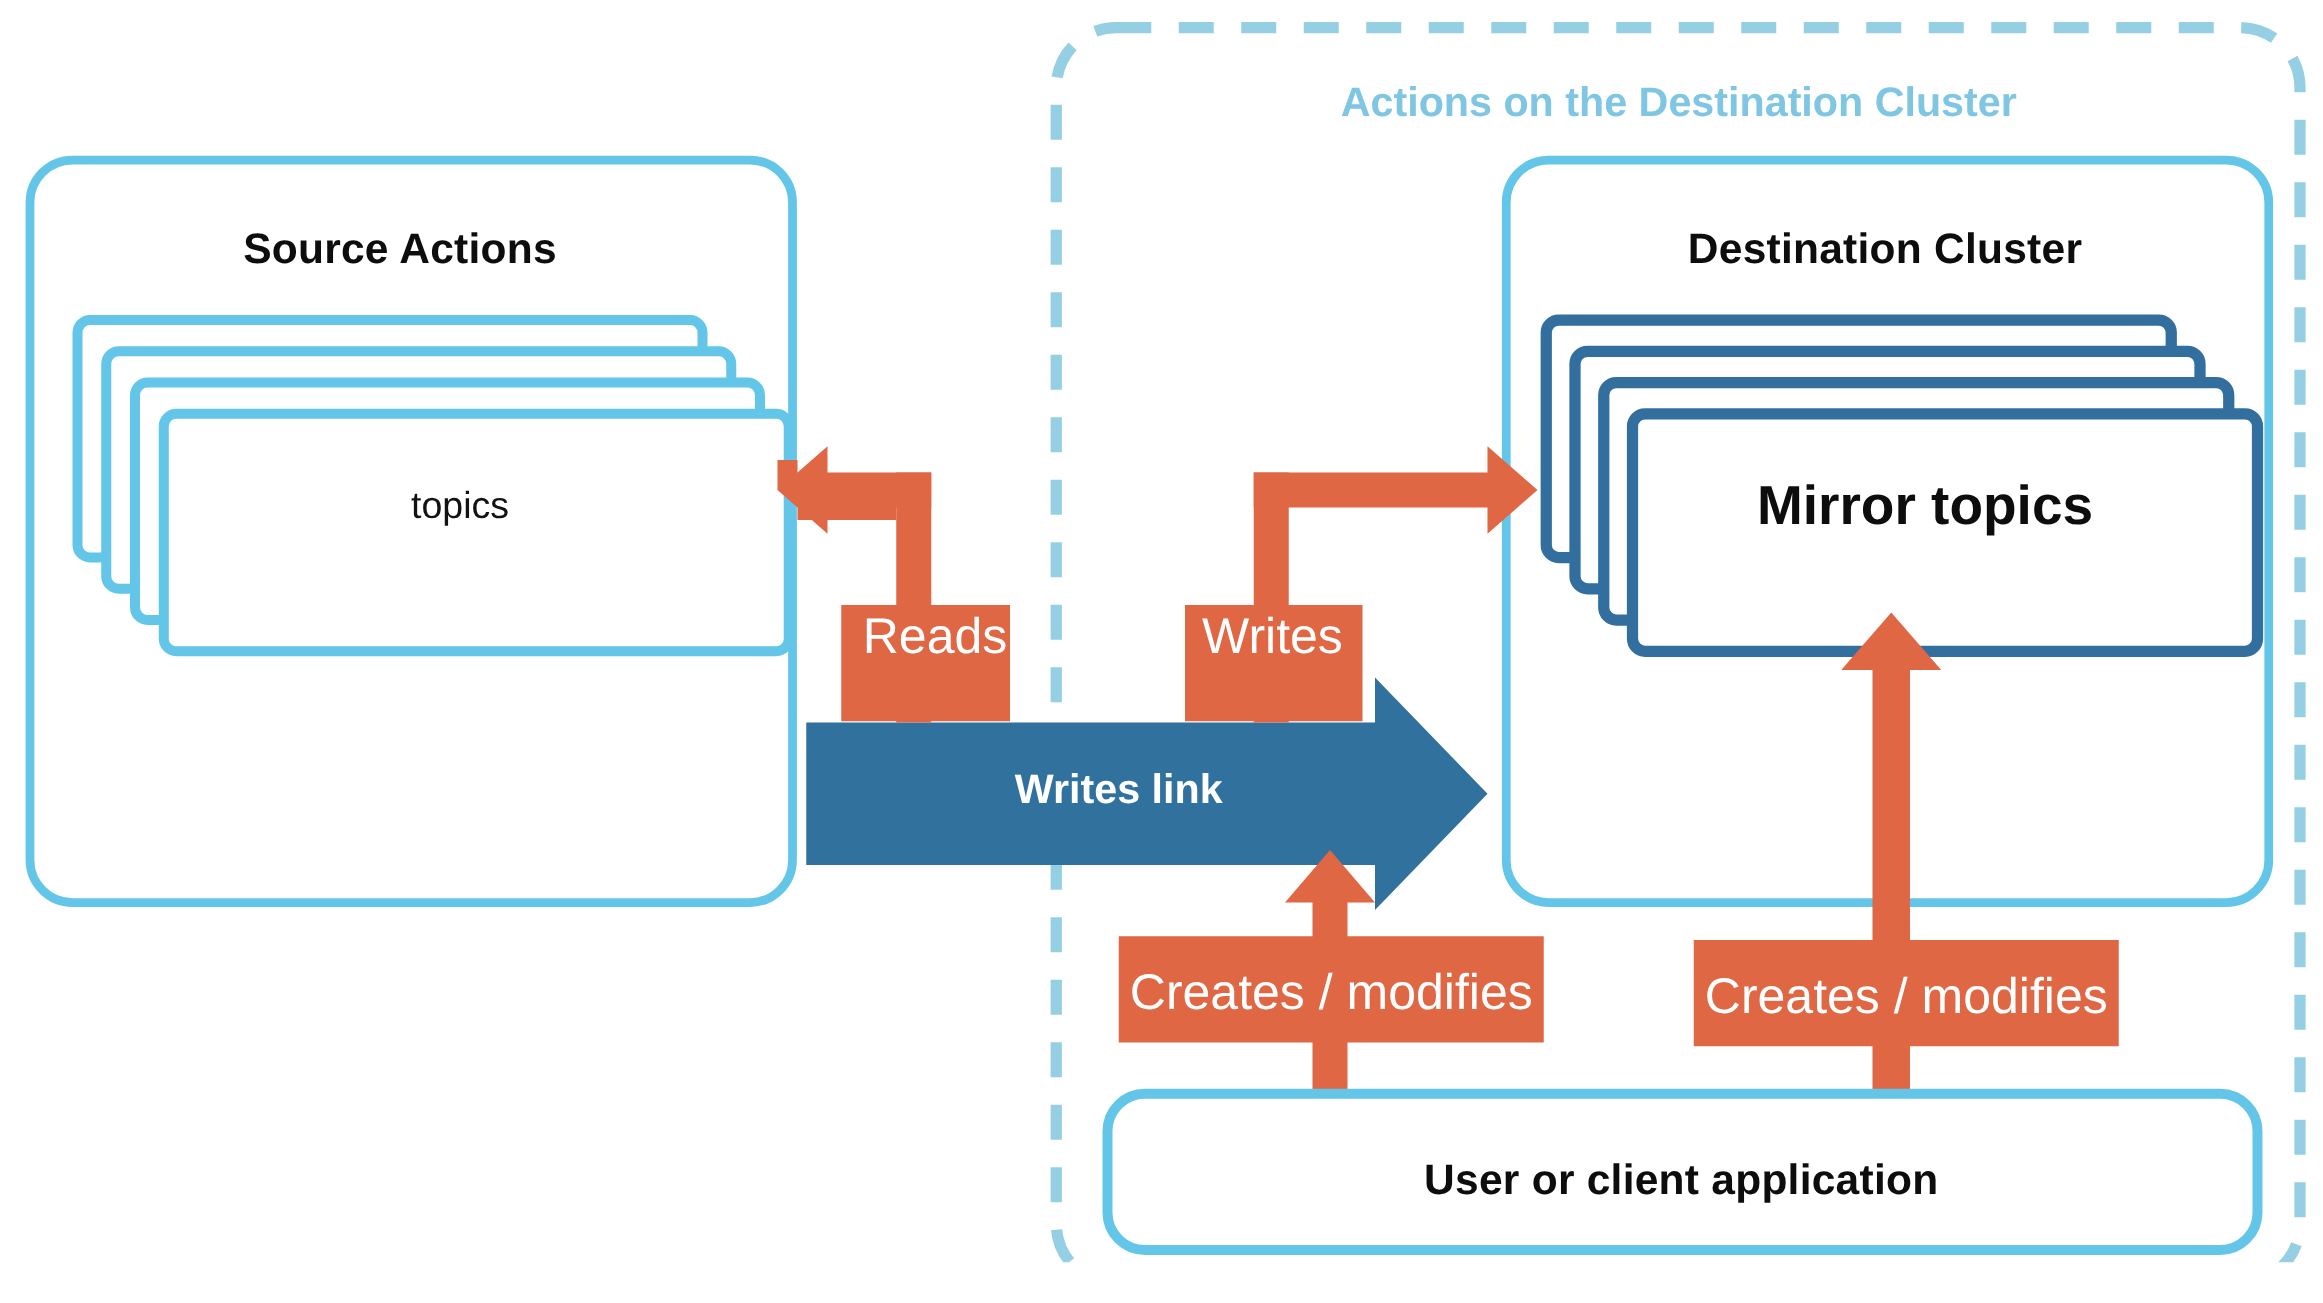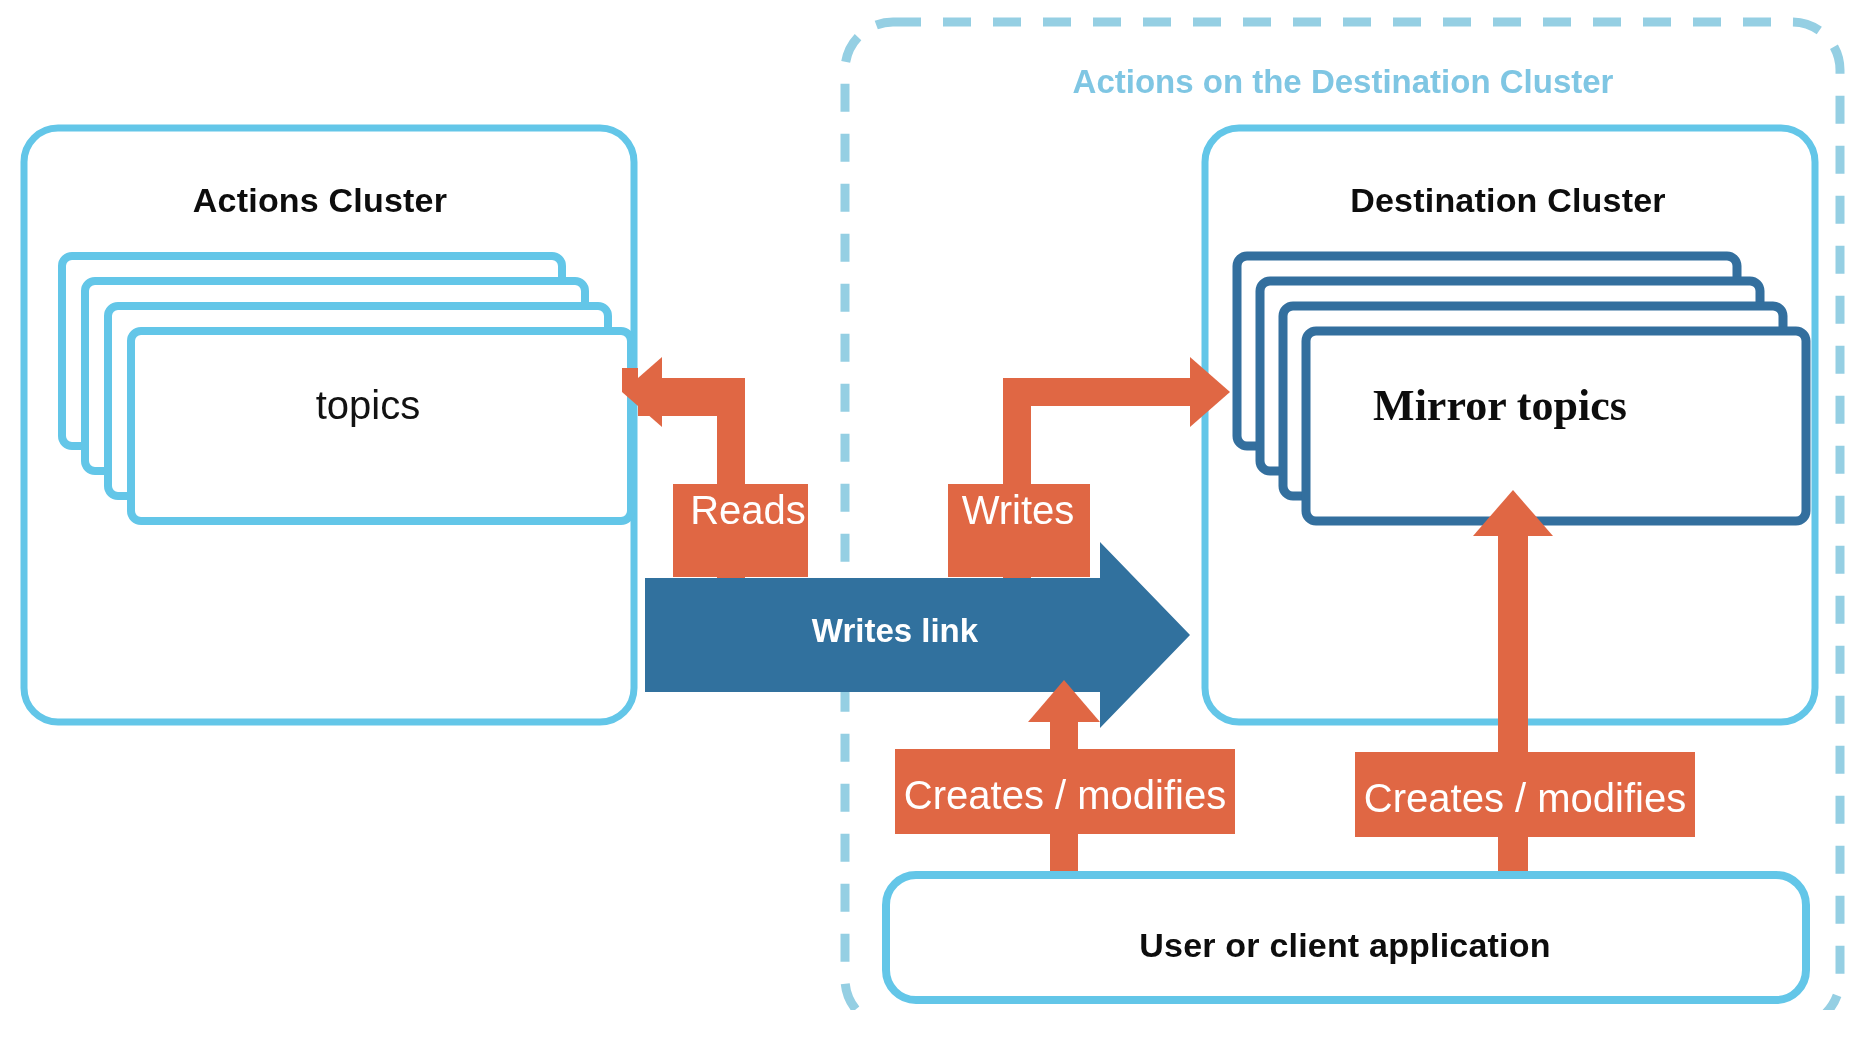--- a/index.html
+++ b/index.html
@@ -35,21 +35,21 @@
     letter-spacing: 0.2px;
   }
   .title-mirror {
     color: #0d0d0d;
     font-weight: bold;
     font-size: 44px;
   }
   .title-topics {
     color: #121212;
     font-weight: normal;
-    font-size: 40px;
+    font-size: 30px;
   }
   .title-region {
     color: #7FC6E3;
     font-weight: bold;
     font-size: 33px;
   }
   .chip-text {
     color: #ffffff;
     font-weight: normal;
     font-size: 40px;
@@ -117,27 +117,27 @@
     <path d="M 1498 885 L 1498 508 L 1528 508 L 1528 885 Z" fill="#E06744"></path>
     <path d="M 1513 490 L 1473 536 L 1553 536 Z" fill="#E06744"></path>
     <rect x="1355" y="752" width="340" height="85" fill="#E06744"></rect>
 
     <rect x="886" y="875" width="920" height="125" rx="30" ry="30" fill="#ffffff" stroke="#63C6E8" stroke-width="8"></rect>
 
   </svg>
 
   <div class="lbl title-region center" style="left:1343px; top:82px;">Actions on the Destination Cluster</div>
 
-  <div class="lbl title-dark center" style="left:320px; top:200px;">Actions Cluster</div>
+  <div class="lbl title-dark center" style="left:320px; top:200px;">Source Actions</div>
 
   <div class="lbl title-topics center" style="left:368px; top:405px;">topics</div>
 
   <div class="lbl title-dark center" style="left:1508px; top:200px;">Destination Cluster</div>
 
-  <div class="lbl title-mirror center" style="left:1500px; top:405px;font-family:Liberation Serif, serif;">Mirror topics</div>
+  <div class="lbl title-mirror center" style="left:1540px; top:405px;">Mirror topics</div>
 
   <div class="lbl chip-text center" style="left:748px; top:510px;">Reads</div>
 
   <div class="lbl chip-text center" style="left:1018px; top:510px;">Writes</div>
 
   <div class="lbl link-text center" style="left:895px; top:631px;">Writes link</div>
 
   <div class="lbl chip-text center" style="left:1065px; top:795px;">Creates / modifies</div>
 
   <div class="lbl chip-text center" style="left:1525px; top:798px;">Creates / modifies</div>

